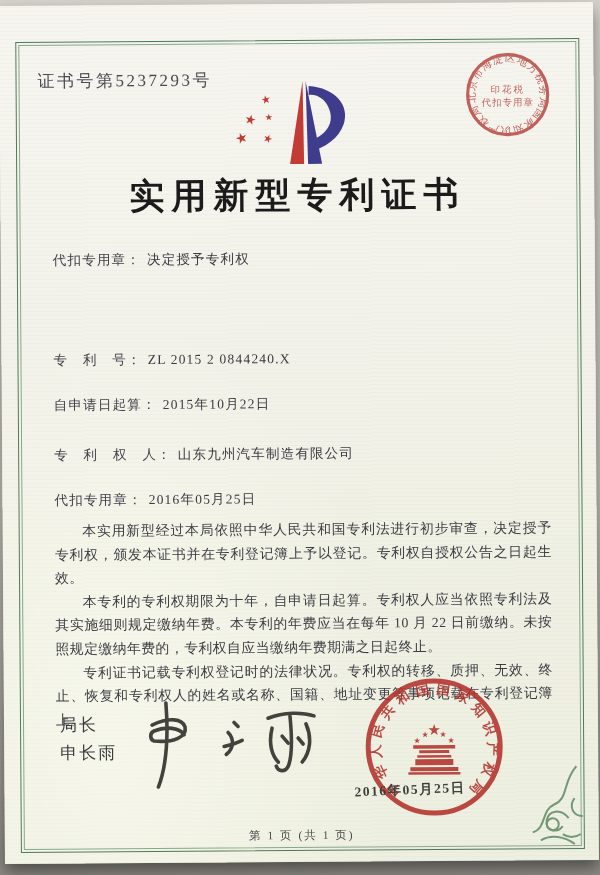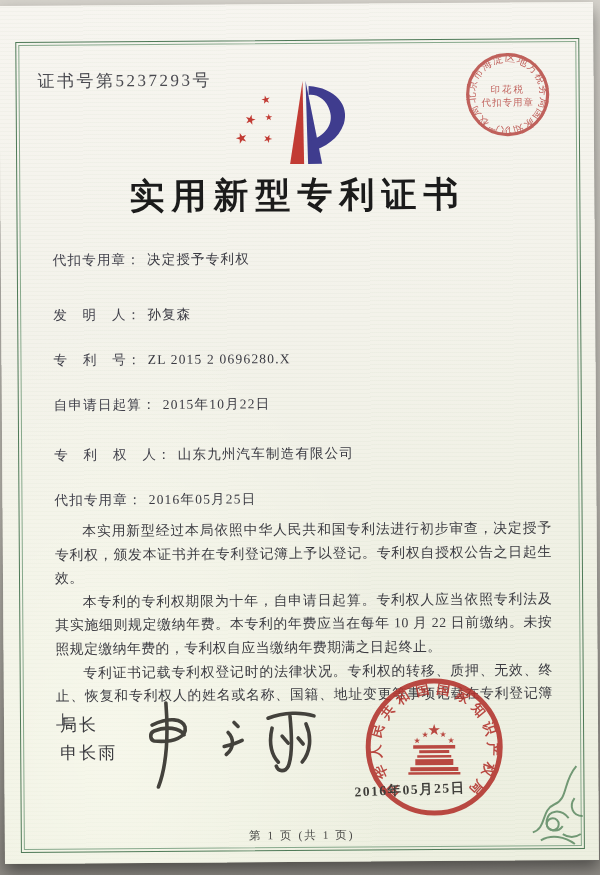--- a/index.html
+++ b/index.html
@@ -104,25 +104,22 @@
       </g>
       <text x="0" y="-2" text-anchor="middle" font-size="9.5" fill="#b5423d" letter-spacing="2">印花税</text>
       <text x="0" y="11" text-anchor="middle" font-size="9.5" fill="#b5423d" letter-spacing="1">代扣专用章</text>
     </svg>
 
     <div class="title">实用新型专利证书</div>
 
     <div class="field" style="top:246px">
       <span class="label">代扣专用章：</span><span class="value">决定授予专利权</span>
     </div>
-    <div class="field" style="top:301px">
-      <span class="label">发　明　人：</span><span class="value">孙复森</span>
-    </div>
     <div class="field" style="top:346px">
-      <span class="label">专　利　号：</span><span class="value">ZL 2015 2 0696280.X</span>
+      <span class="label">专　利　号：</span><span class="value">ZL 2015 2 0844240.X</span>
     </div>
     <div class="field" style="top:391px">
       <span class="label">自申请日起算：</span><span class="value">2015年10月22日</span>
     </div>
     <div class="field" style="top:441px">
       <span class="label">专　利　权　人：</span><span class="value">山东九州汽车制造有限公司</span>
     </div>
     <div class="field" style="top:486px">
       <span class="label">代扣专用章：</span><span class="value">2016年05月25日</span>
     </div>

